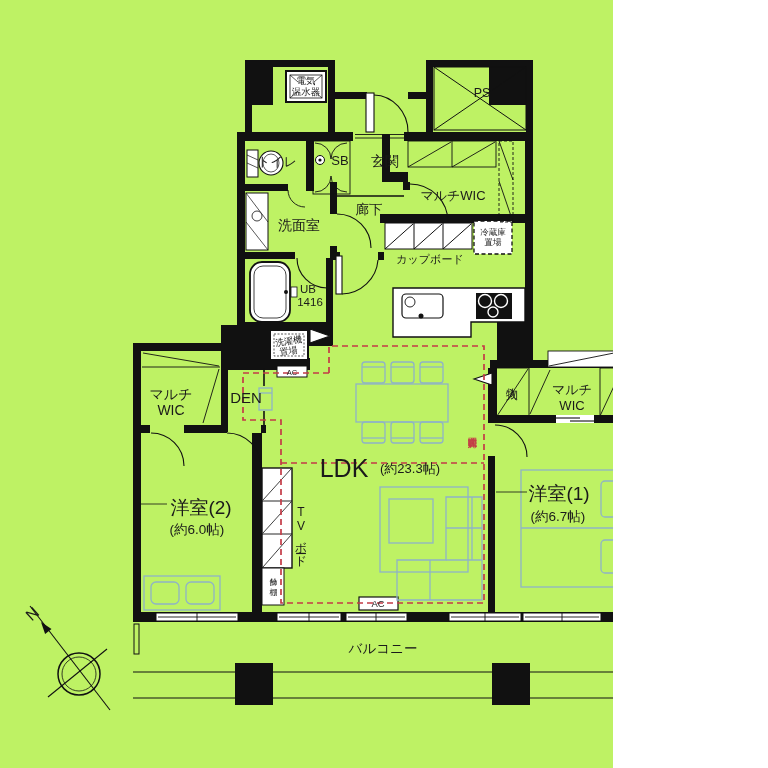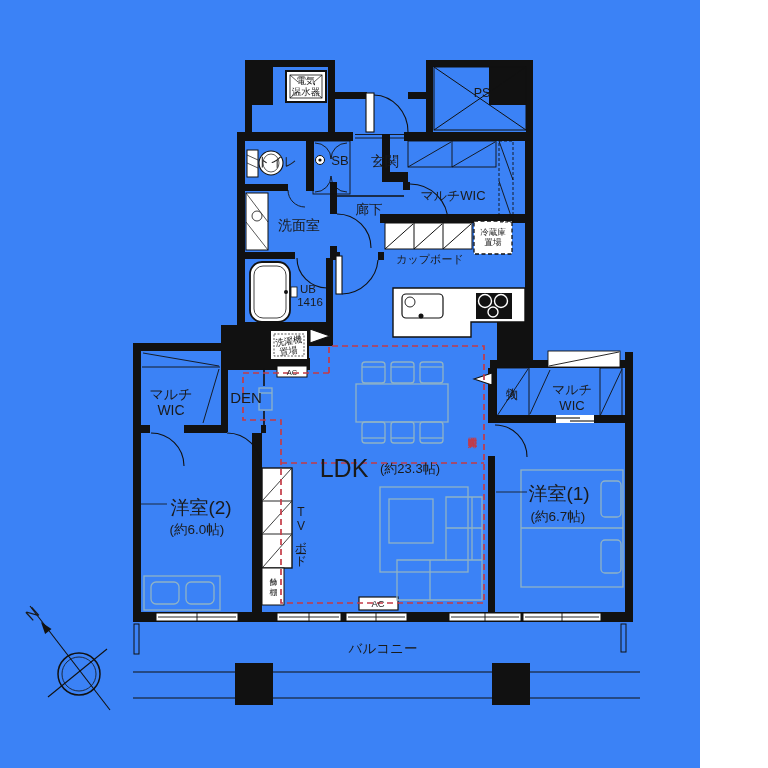--- a/index.html
+++ b/index.html
@@ -1,16 +1,16 @@
 <!DOCTYPE html>
 <html><head>
 <meta charset="utf-8">
 <style>
   html,body{margin:0;padding:0;background:#ffffff;}
-  .page{position:relative;width:700px;height:768px;background:#3b82f6;overflow:hidden;
+  .page{position:relative;width:613px;height:768px;background:#bef264;overflow:hidden;
         font-family:"Liberation Sans","DejaVu Sans",sans-serif;}
   svg{position:absolute;left:0;top:0;}
   svg text{fill:#1a1a1a;font-family:"Liberation Sans","DejaVu Sans",sans-serif;}
   .vtext{writing-mode:vertical-rl;text-orientation:upright;}
   .red{fill:#c43b47;}
 </style>
 </head>
 <body>
 
 <div class="page">

